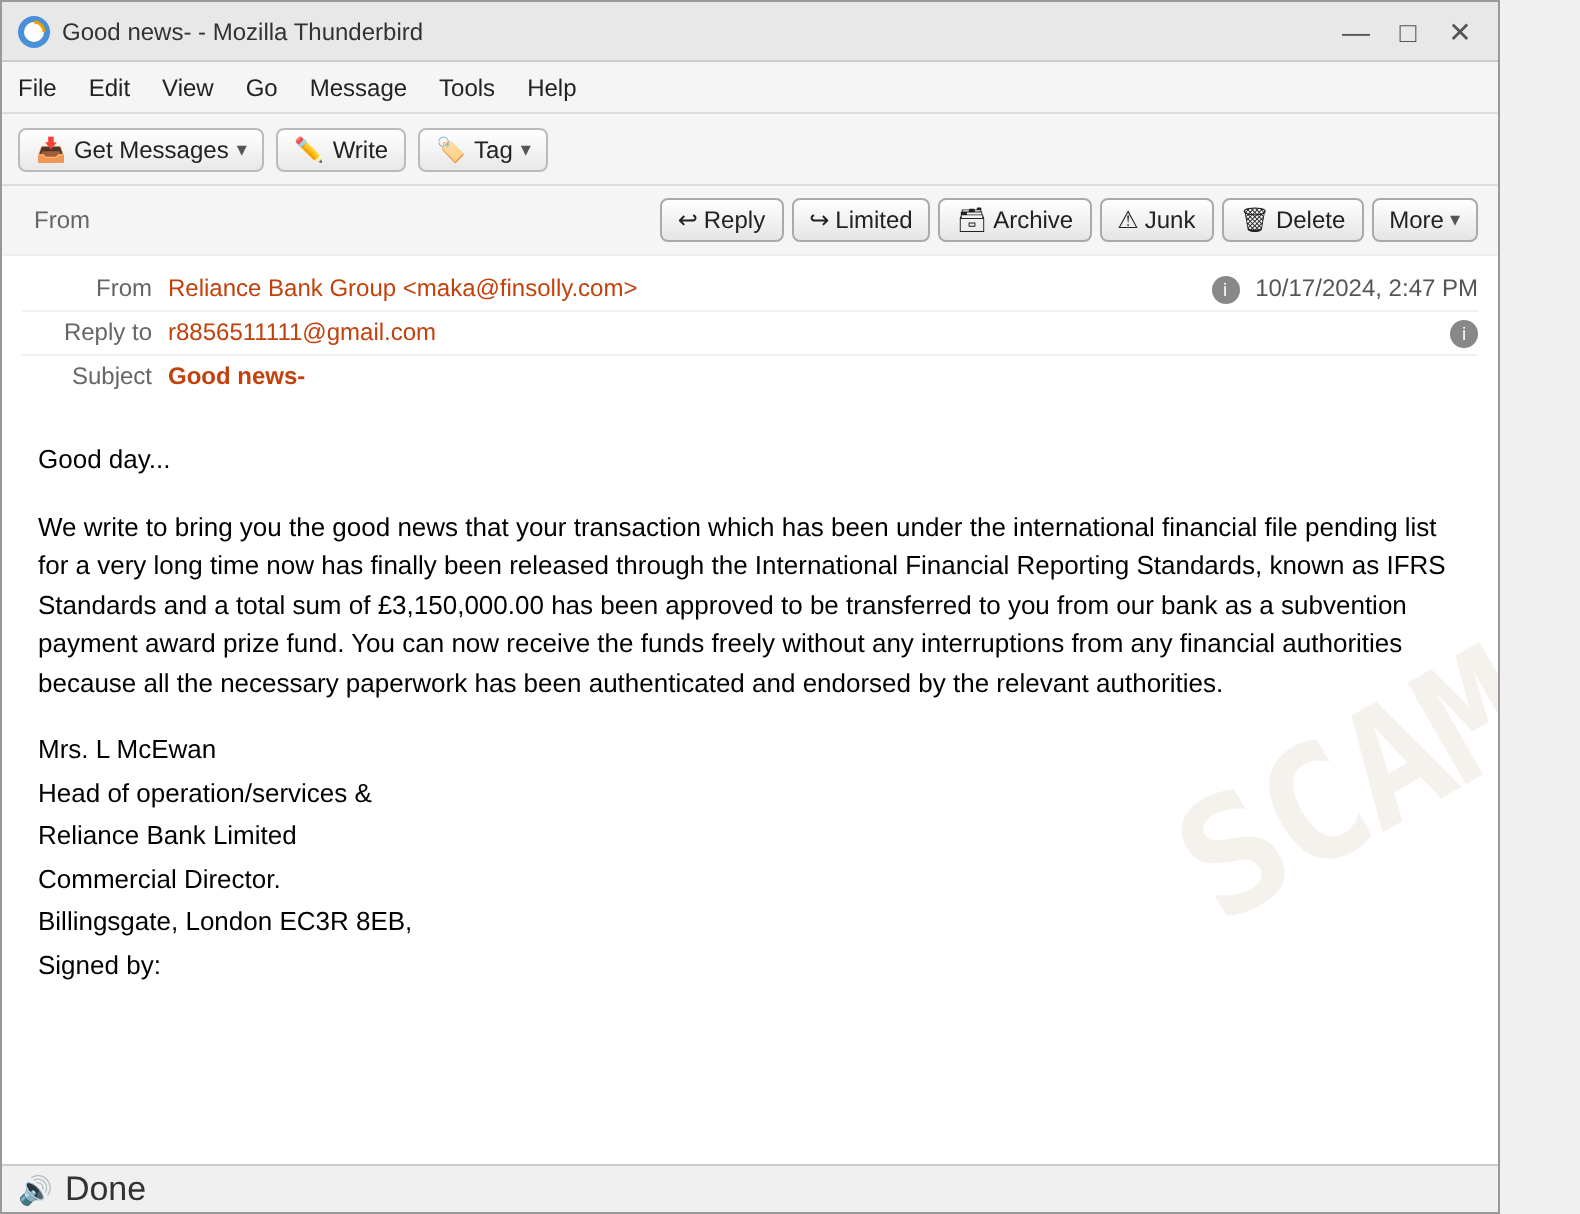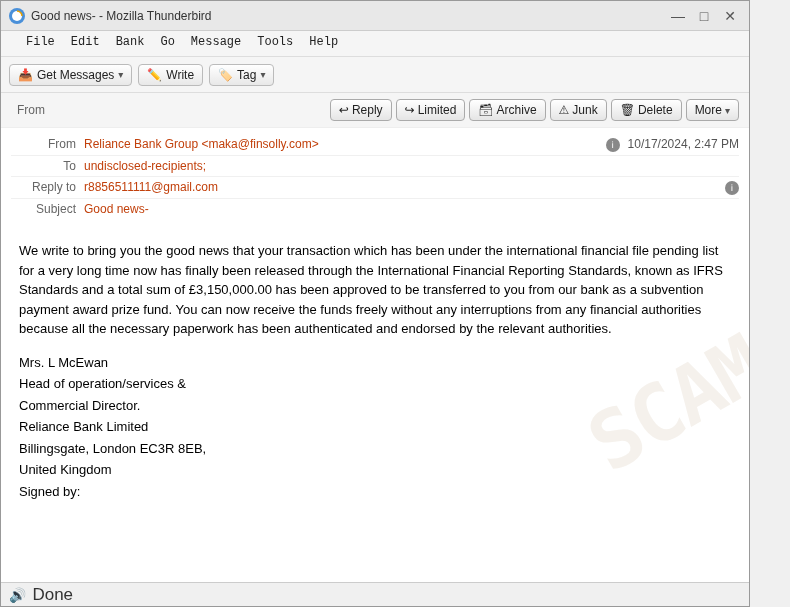--- a/index.html
+++ b/index.html
@@ -38,23 +38,23 @@
       color: #555;
       display: flex; align-items: center; justify-content: center;
       border-radius: 3px;
     }
 
     
     .menubar {
       background: #f5f5f5;
       border-bottom: 1px solid #ddd;
       display: flex;
-      padding: 2px 17px;
+      align-items: center;
+      padding: 2px 0;
       height: 26px;
-      font-family: Liberation Mono, monospace;
     }
     .menubar-item {
       padding: 2px 8px;
       font-size: 12px;
       cursor: pointer;
       border-radius: 3px;
       color: #222;
     }
 
     
@@ -116,21 +116,21 @@
       color: #666;
       font-size: 12px;
       min-width: 65px;
       text-align: right;
     }
     .field-value {
       font-size: 12px;
       color: #c2410c;
       flex: 1;
     }
-    .field-value.bold { font-weight: normal; }
+    .field-value.bold { font-weight: bold; }
     .field-date {
       font-size: 12px;
       color: #555;
       white-space: nowrap;
     }
     .info-icon {
       display: inline-block;
       width: 14px; height: 14px;
       background: #888;
       border-radius: 50%;
@@ -221,21 +221,21 @@
     <div class="titlebar-controls">
       <button class="titlebar-btn">—</button>
       <button class="titlebar-btn">□</button>
       <button class="titlebar-btn close">✕</button>
     </div>
   </div>
 
   <div class="menubar">
     <span class="menubar-item">File</span>
     <span class="menubar-item">Edit</span>
-    <span class="menubar-item">Bank</span>
+    <span class="menubar-item">View</span>
     <span class="menubar-item">Go</span>
     <span class="menubar-item">Message</span>
     <span class="menubar-item">Tools</span>
     <span class="menubar-item">Help</span>
   </div>
 
   <div class="toolbar">
     <button class="toolbar-btn">
       <span>📥</span>
       <span>Get Messages</span>
@@ -285,44 +285,40 @@
   </div>
 
   <div class="email-fields">
     <div class="email-field-row">
       <span class="field-label">From</span>
       <span class="field-value">Reliance Bank Group &lt;maka@finsolly.com&gt;</span>
       <span class="info-icon">ℹ</span>
       <span class="field-date">10/17/2024, 2:47 PM</span>
     </div>
     <div class="email-field-row">
-      <span class="field-label">To</span>
-      <span class="field-value">undisclosed-recipients;</span>
-    </div>
-    <div class="email-field-row">
       <span class="field-label">Reply to</span>
       <span class="field-value">r8856511111@gmail.com</span>
       <span class="info-icon">ℹ</span>
     </div>
     <div class="email-field-row">
       <span class="field-label">Subject</span>
       <span class="field-value bold">Good news-</span>
     </div>
   </div>
 
   <div class="email-body" style="flex:1;overflow-y:auto;">
     <div class="watermark">SCAM</div>
+    <p>Good day...</p>
     <p>We write to bring you the good news that your transaction which has been under the international financial file pending list for a very long time now has finally been released through the International Financial Reporting Standards, known as IFRS Standards and a total sum of £3,150,000.00 has been approved to be transferred to you from our bank as a subvention payment award prize fund.  You can now receive the funds freely without any interruptions from any financial authorities because all the necessary paperwork has been authenticated and endorsed by the relevant authorities.</p>
     <div class="signature">
       <p>Mrs. L McEwan</p>
       <p>Head of operation/services &amp;</p>
+      <p>Reliance Bank Limited</p>
       <p>Commercial Director.</p>
-      <p>Reliance Bank Limited</p>
       <p>Billingsgate, London EC3R 8EB,</p>
-      <p>United Kingdom</p>
       <p>Signed by:</p>
 
     </div>
   </div>
 
   <div class="statusbar">
     <span class="statusbar-icon">🔊</span>
     <span class="statusbar-text">Done</span>
   </div>
 </div>

